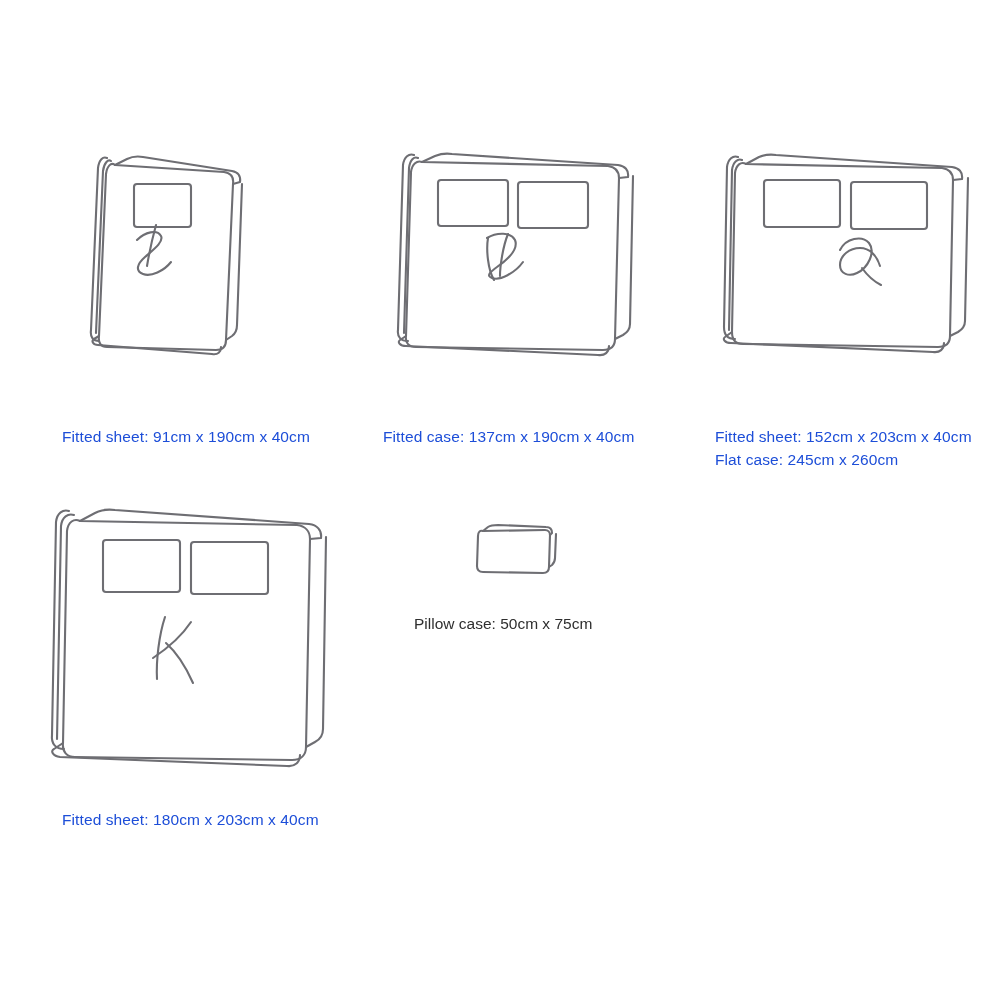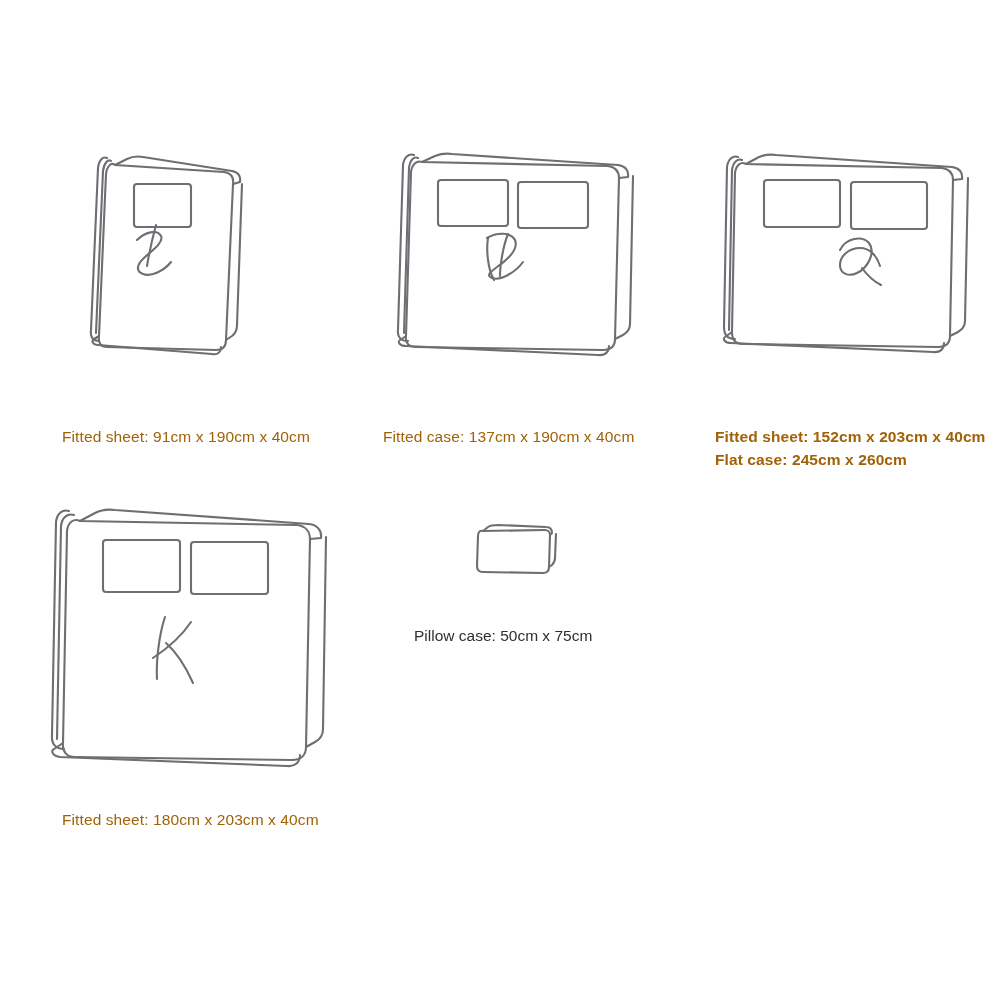--- a/index.html
+++ b/index.html
@@ -22,21 +22,21 @@
   .bed-card {
     position: absolute;
   }
   .bed-art {
     display: block;
   }
   .caption {
     position: absolute;
     font-size: 15.5px;
     line-height: 23px;
-    color: #a16207;
+    color: #1d4ed8;
     white-space: nowrap;
     letter-spacing: 0.1px;
   }
   .caption .line {
     display: block;
   }
   .pillow-caption {
     position: absolute;
     font-size: 15.5px;
     line-height: 23px;
@@ -45,23 +45,23 @@
   }
   
   #bed-single   { left: 85px;  top: 140px; }
   #bed-double   { left: 390px; top: 140px; }
   #bed-queen    { left: 712px; top: 140px; }
   #bed-king     { left: 25px;  top: 495px; }
   #pillow-art   { left: 470px; top: 515px; }
 
   #cap-single { left: 62px;  top: 425px; }
   #cap-double { left: 383px; top: 425px; }
-  #cap-queen  { left: 715px; top: 425px; font-weight: bold; }
+  #cap-queen  { left: 715px; top: 425px; }
   #cap-king   { left: 62px;  top: 808px; text-align: center; }
-  #cap-pillow { left: 414px; top: 612px; margin-top: 12px; }
+  #cap-pillow { left: 414px; top: 612px; }
 </style>
 </head>
 <body>
 
 <div class="canvas">
 
   <div class="bed-card" id="bed-single">
     <svg class="bed-art" width="160" height="235" viewBox="0 0 160 235" fill="none" stroke="#6e6e73" stroke-width="2.1" stroke-linecap="round" stroke-linejoin="round">
       <path d="M30 25 C26 22 22 26 21 34 L14 196 C13 203 16 207 22 207 L131 210 C138 210 141 206 141 200 L148 44 C149 37 146 33 139 32 Z"></path>
       <path d="M22 18 C18 16 14 20 13 28 L6 190 C5 197 8 201 14 201"></path>

